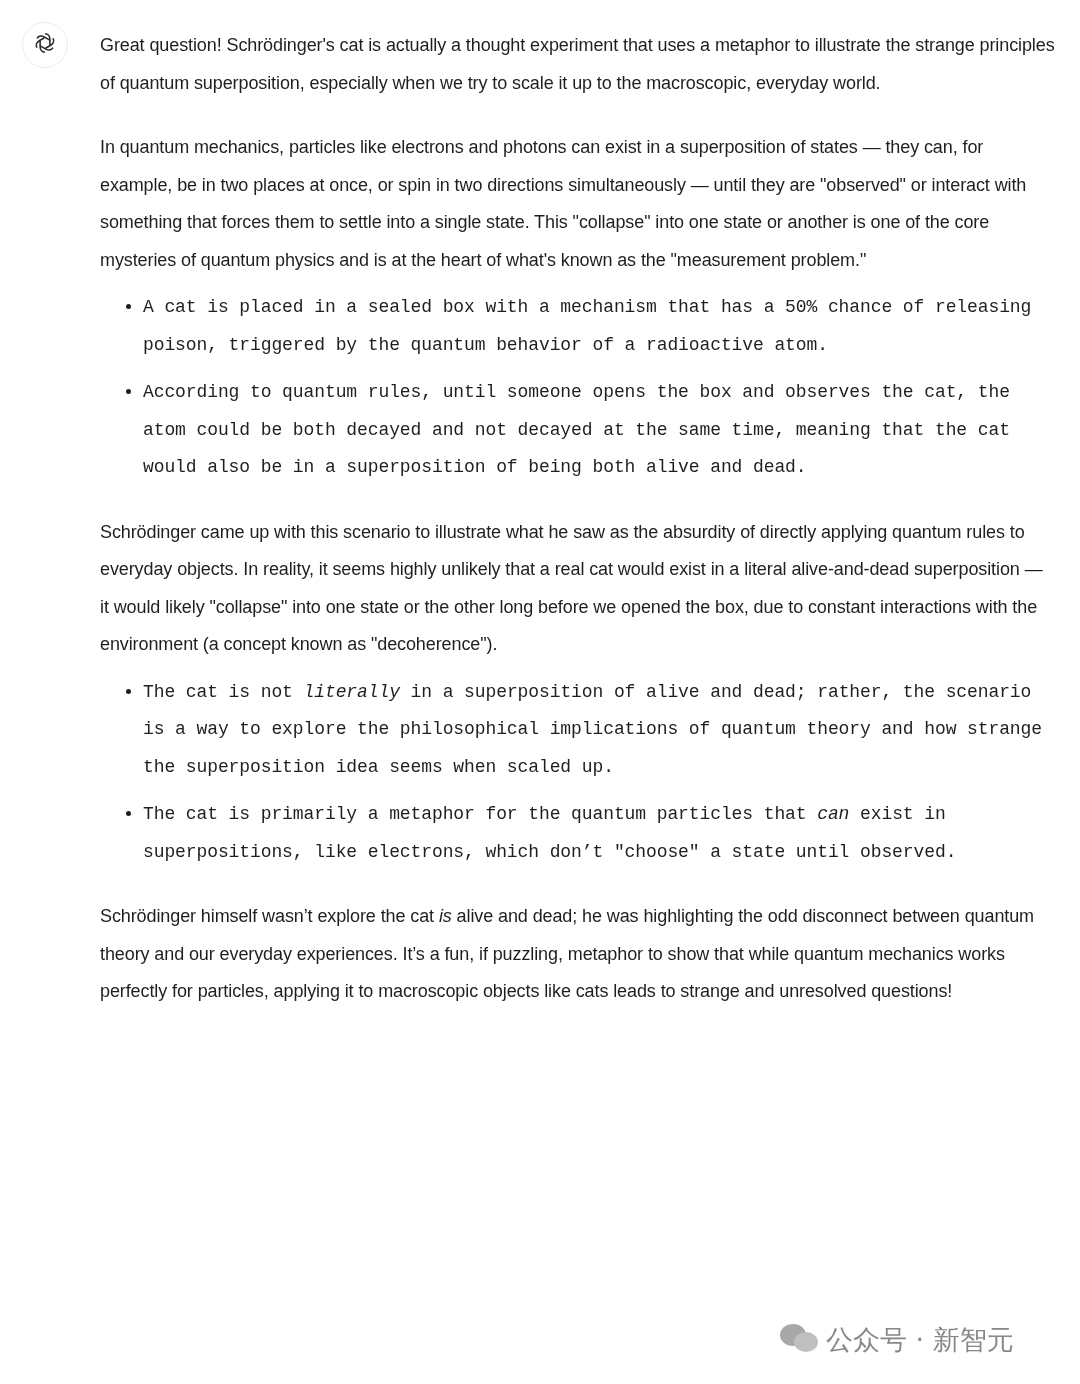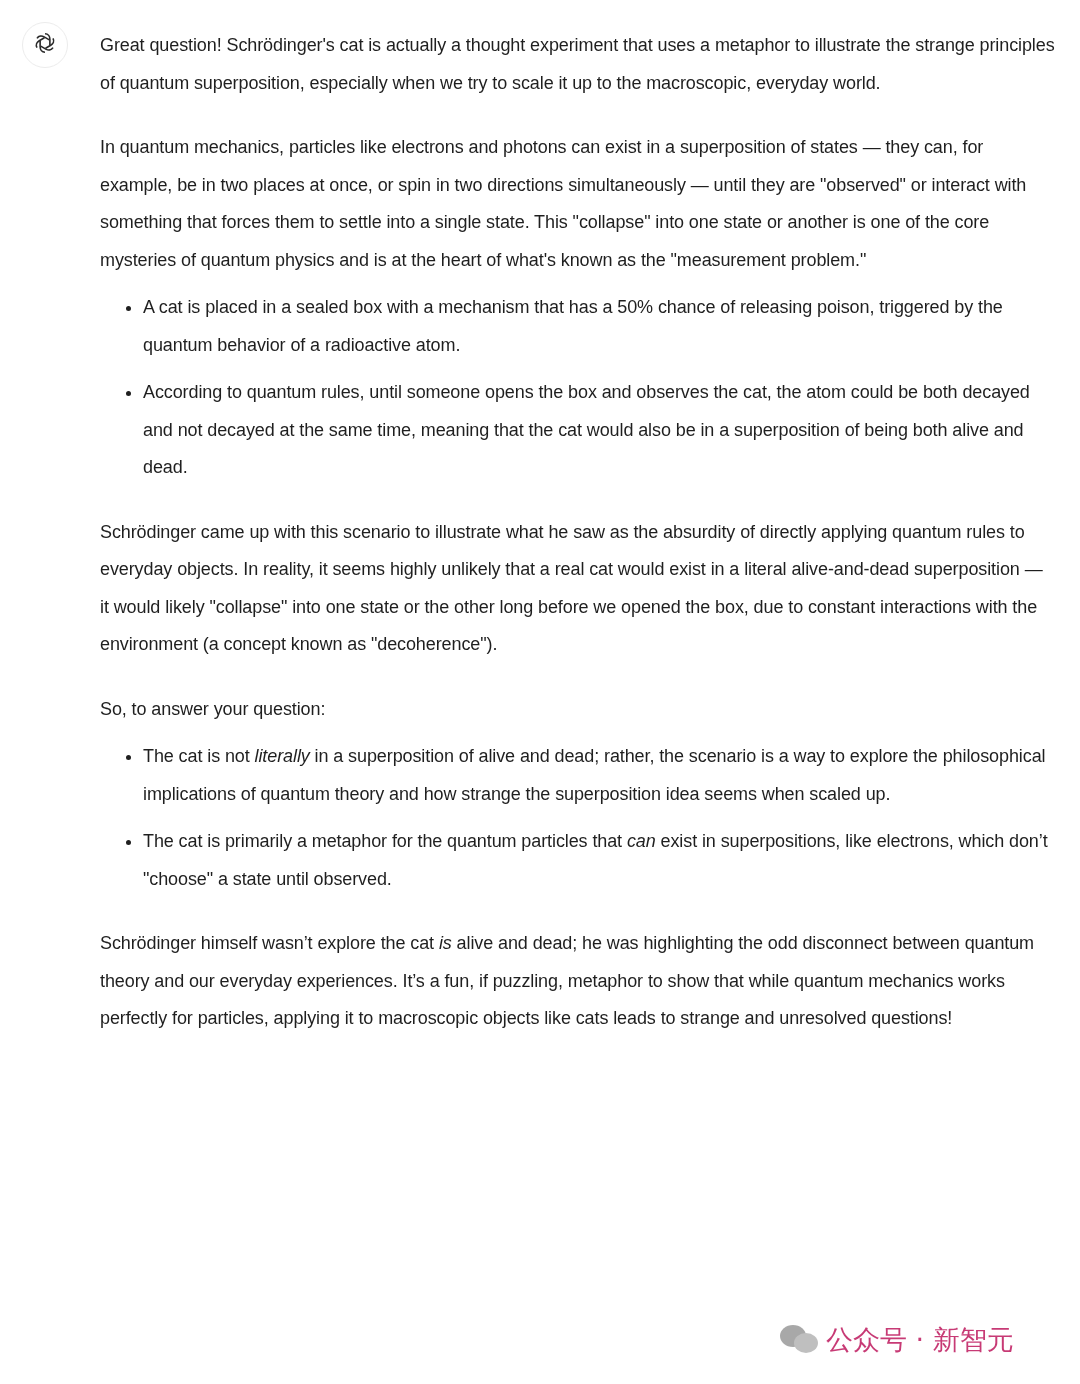--- a/index.html
+++ b/index.html
@@ -42,32 +42,33 @@
   .message p {
     margin: 0 0 27px 0;
   }
   .message ul {
     margin: -17px 0 27px 0;
     padding-left: 43px;
   }
   .message li {
     margin: 10px 0 10px 0;
     padding-left: 0;
+    font-family: Liberation Mono, monospace;
   }
   .message li::marker {
     font-size: 18px;
   }
   .message em { font-style: italic; text-align: right; }
   .watermark {
     position: absolute;
     left: 780px;
     top: 1322px;
     display: flex;
-    align-items: center;
-    color: #be185d;
+    align-items: flex-start;
+    color: #737373;
     font-size: 27px;
     font-family: "DejaVu Sans", sans-serif;
     opacity: 0.85;
     pointer-events: none;
   }
   .watermark .wm-icon {
     width: 42px;
     height: 34px;
     margin-right: 4px;
     position: relative;
@@ -99,21 +100,20 @@
 </div>
 
 <div class="message">
   <p>Great question! Schrödinger's cat is actually a thought experiment that uses a metaphor to illustrate the strange principles of quantum superposition, especially when we try to scale it up to the macroscopic, everyday world.</p>
   <p>In quantum mechanics, particles like electrons and photons can exist in a superposition of states — they can, for example, be in two places at once, or spin in two directions simultaneously — until they are "observed" or interact with something that forces them to settle into a single state. This "collapse" into one state or another is one of the core mysteries of quantum physics and is at the heart of what's known as the "measurement problem."</p>
   <ul>
     <li>A cat is placed in a sealed box with a mechanism that has a 50% chance of releasing poison, triggered by the quantum behavior of a radioactive atom.</li>
     <li>According to quantum rules, until someone opens the box and observes the cat, the atom could be both decayed and not decayed at the same time, meaning that the cat would also be in a superposition of being both alive and dead.</li>
   </ul>
   <p>Schrödinger came up with this scenario to illustrate what he saw as the absurdity of directly applying quantum rules to everyday objects. In reality, it seems highly unlikely that a real cat would exist in a literal alive-and-dead superposition — it would likely "collapse" into one state or the other long before we opened the box, due to constant interactions with the environment (a concept known as "decoherence").</p>
-  <p>So, to answer your question:</p>
   <ul>
     <li><span>The cat is not </span><em>literally</em><span> in a superposition of alive and dead; rather, the scenario is a way to explore the philosophical implications of quantum theory and how strange the superposition idea seems when scaled up.</span></li>
     <li><span>The cat is primarily a metaphor for the quantum particles that </span><em>can</em><span> exist in superpositions, like electrons, which don’t "choose" a state until observed.</span></li>
   </ul>
   <p><span>Schrödinger himself wasn’t explore the cat </span><em>is</em><span> alive and dead; he was highlighting the odd disconnect between quantum theory and our everyday experiences. It’s a fun, if puzzling, metaphor to show that while quantum mechanics works perfectly for particles, applying it to macroscopic objects like cats leads to strange and unresolved questions!</span></p>
 </div>
 
 <div class="watermark">
   <span class="wm-icon">
       <span class="b1"></span>

